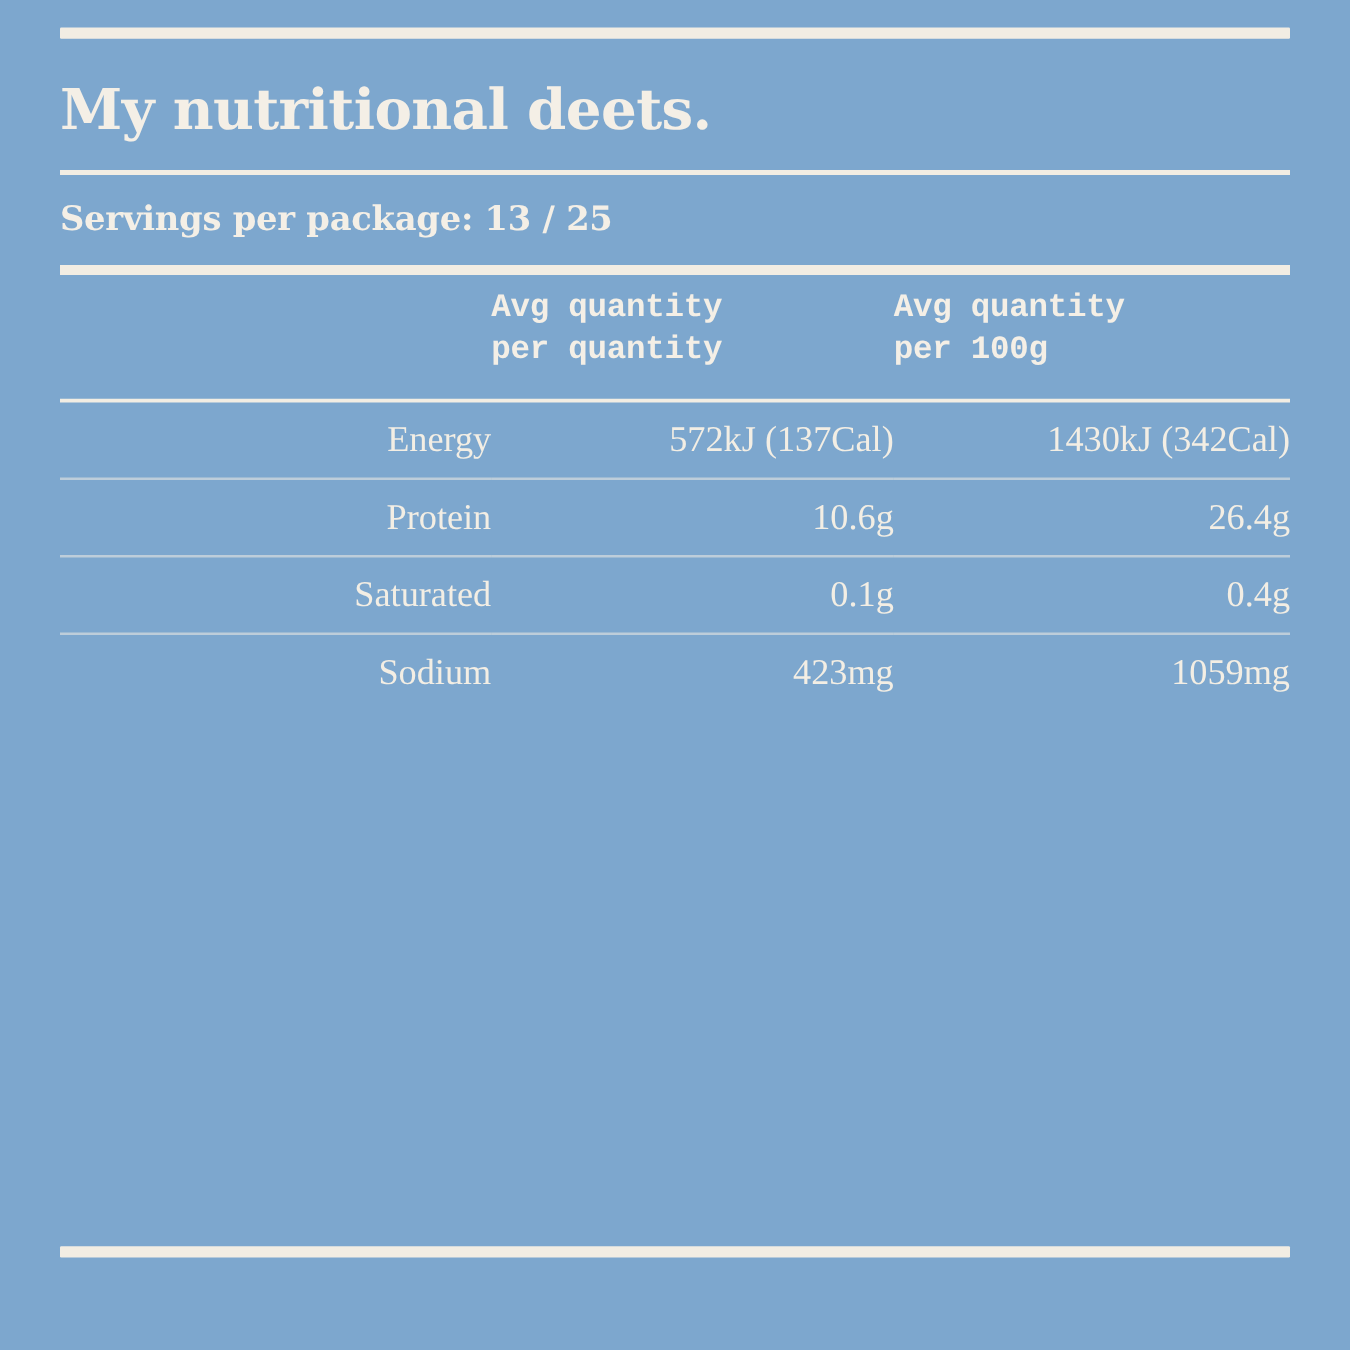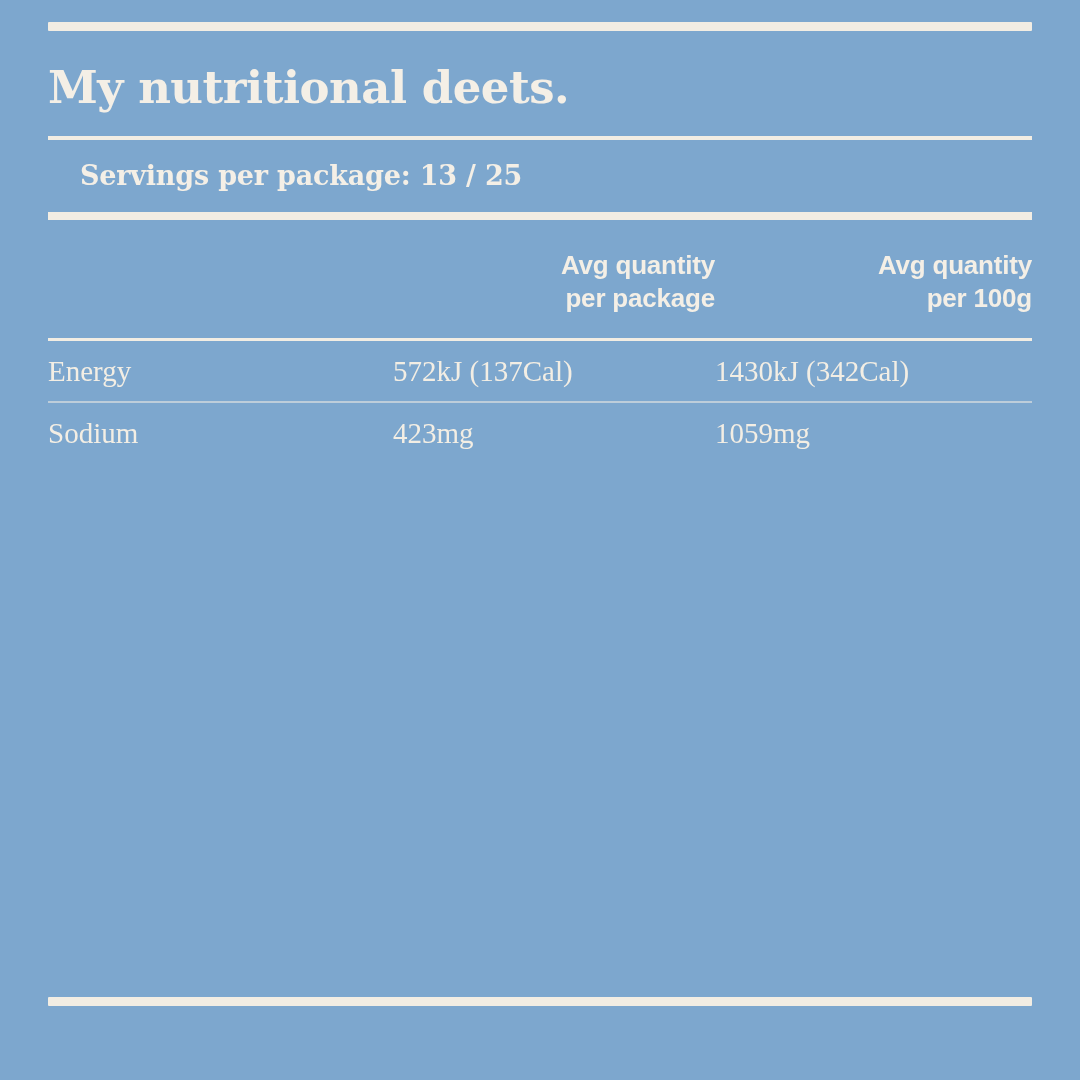--- a/index.html
+++ b/index.html
@@ -41,48 +41,48 @@
     letter-spacing: -0.5px;
     padding: 30px 0 22px 0;
   }
   .subline {
     font-family: "DejaVu Serif", serif;
     font-weight: bold;
     font-size: 27px;
     color: #F4EFE6;
     padding: 20px 0 21px 0;
     letter-spacing: -0.2px;
-    margin-left: 32px;
   }
   table {
     width: 100%;
     border-collapse: collapse;
     table-layout: fixed;
   }
   col.c0 { width: 345px; }
   col.c1 { width: 322px; }
   col.c2 { width: 317px; }
   thead th {
-    text-align: right;
+    text-align: left;
     vertical-align: top;
-    font-family: Liberation Sans, sans-serif;
+    font-family: Liberation Mono, monospace;
     font-weight: bold;
     font-size: 26px;
     line-height: 1.28;
     color: #F4EFE6;
-    padding: 29px 0 22px 0;
+    padding: 10px 0 22px 0;
     letter-spacing: -0.2px;
   }
   tbody td {
     font-family: "Liberation Serif", serif;
     font-size: 29px;
     color: #F3EEE4;
     padding: 14px 0 13px 0;
     border-top: 2px solid rgba(242,237,227,0.55);
     vertical-align: middle;
+    text-align: right;
   }
   tbody tr:first-child td {
     border-top: none;
   }
   .head-rule {
     height: 3px;
     background: #F2EDE3;
   }
   .bottom-rule {
     position: absolute;
@@ -116,21 +116,21 @@
     <colgroup>
       <col class="c0">
       <col class="c1">
       <col class="c2">
     </colgroup>
     <thead>
       <tr>
         <th></th>
         <th>
           <span>Avg quantity</span><br>
-          <span>per package</span>
+          <span>per quantity</span>
         </th>
         <th>
           <span>Avg quantity</span><br>
           <span>per 100g</span>
         </th>
       </tr>
     </thead>
   </table>
 
   <div class="head-rule"></div>
@@ -141,20 +141,30 @@
       <col class="c1">
       <col class="c2">
     </colgroup>
     <tbody>
       <tr>
         <td>Energy</td>
         <td>572kJ (137Cal)</td>
         <td>1430kJ (342Cal)</td>
       </tr>
       <tr>
+        <td>Protein</td>
+        <td>10.6g</td>
+        <td>26.4g</td>
+      </tr>
+      <tr>
+        <td>Saturated</td>
+        <td>0.1g</td>
+        <td>0.4g</td>
+      </tr>
+      <tr>
         <td>Sodium</td>
         <td>423mg</td>
         <td>1059mg</td>
       </tr>
     </tbody>
   </table>
 
   <div class="bottom-rule"></div>
 </div>
 

